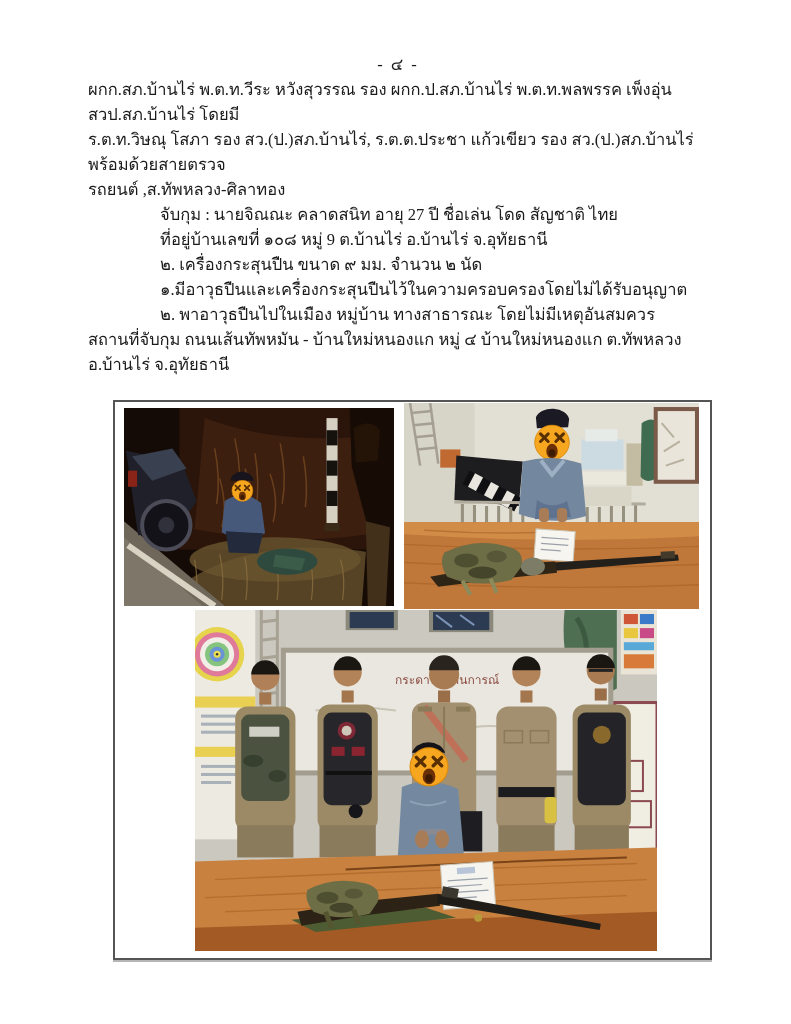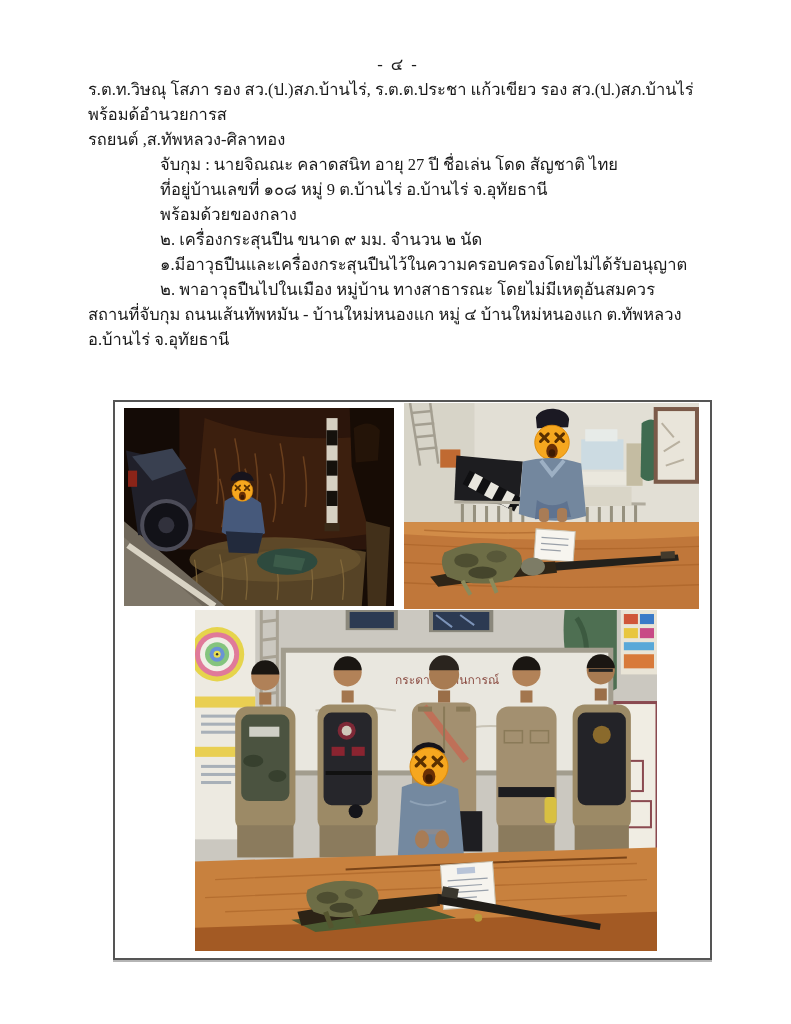--- a/index.html
+++ b/index.html
@@ -41,25 +41,25 @@
     </g>
     <ellipse cx="20" cy="28" rx="6" ry="7.5" fill="#6b3005"></ellipse>
     <ellipse cx="20" cy="30" rx="3.5" ry="4" fill="#3d1a02"></ellipse>
   </symbol>
 </svg>
 
 <div>
 
   <div class="doc-text">
     <div class="line page-number">- ๔ -</div>
-    <div class="line">ร.ต.ท.วิษณุ โสภา รอง สว.(ป.)สภ.บ้านไร่, ร.ต.ต.ประชา แก้วเขียว รอง สว.(ป.)สภ.บ้านไร่ พร้อมด้อำนวยการส</div>
+    <div class="line">ผกก.สภ.บ้านไร่ พ.ต.ท.วีระ  หวังสุวรรณ  รอง ผกก.ป.สภ.บ้านไร่ พ.ต.ท.พลพรรค  เพ็งอุ่น สวป.สภ.บ้านไร่ โดยมี</div>
+    <div class="line">ร.ต.ท.วิษณุ โสภา รอง สว.(ป.)สภ.บ้านไร่, ร.ต.ต.ประชา แก้วเขียว รอง สว.(ป.)สภ.บ้านไร่ พร้อมด้วยสายตรวจ</div>
     <div class="line">รถยนต์ ,ส.ทัพหลวง-ศิลาทอง</div>
     <div class="line indent">จับกุม  :  นายจิณณะ คลาดสนิท อายุ 27  ปี ชื่อเล่น โดด สัญชาติ ไทย</div>
     <div class="line indent">ที่อยู่บ้านเลขที่ ๑๐๘ หมู่ 9 ต.บ้านไร่ อ.บ้านไร่ จ.อุทัยธานี</div>
-    <div class="line indent">พร้อมด้วยของกลาง</div>
     <div class="line indent">๒. เครื่องกระสุนปืน ขนาด ๙ มม. จำนวน ๒ นัด</div>
     <div class="line indent">๑.มีอาวุธปืนและเครื่องกระสุนปืนไว้ในความครอบครองโดยไม่ได้รับอนุญาต</div>
     <div class="line indent">๒. พาอาวุธปืนไปในเมือง หมู่บ้าน ทางสาธารณะ โดยไม่มีเหตุอันสมควร</div>
     <div class="line">สถานที่จับกุม ถนนเส้นทัพหมัน - บ้านใหม่หนองแก หมู่ ๔ บ้านใหม่หนองแก ต.ทัพหลวง อ.บ้านไร่ จ.อุทัยธานี</div>
   </div>
 
   <div class="photo-frame">
 
     <div class="photo" id="photo1">
       <svg viewBox="0 0 268 196" preserveAspectRatio="none">

